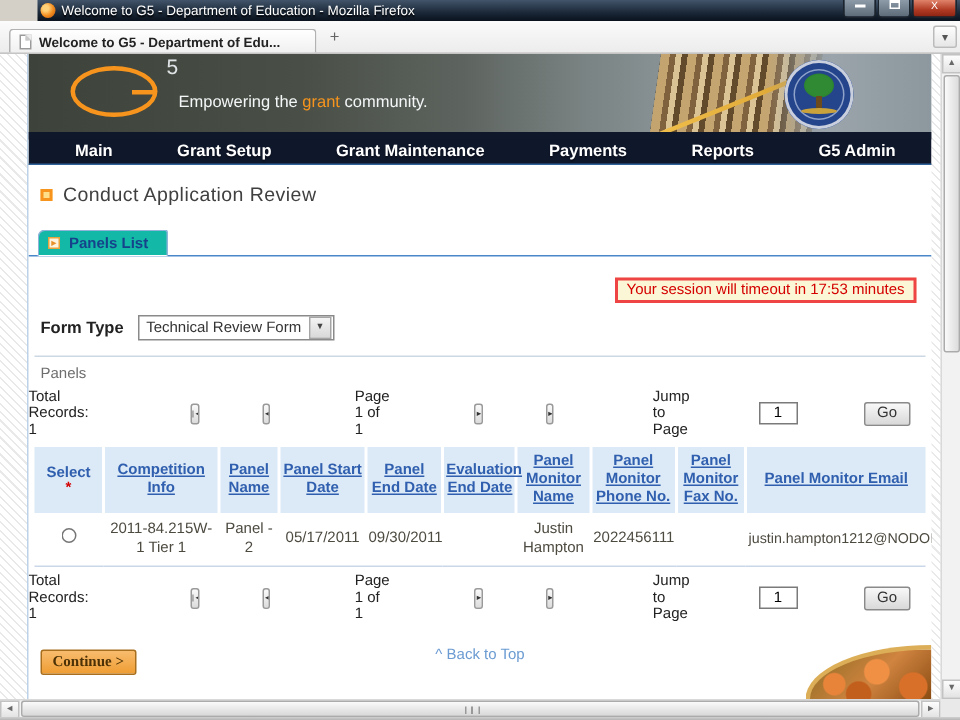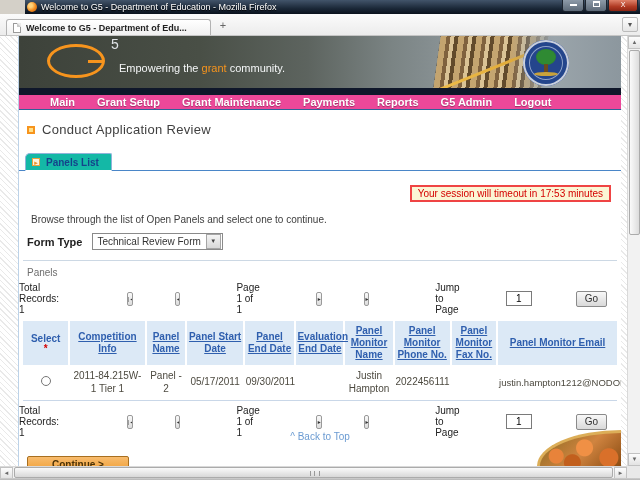--- a/index.html
+++ b/index.html
@@ -36,21 +36,21 @@
   .seal-tree { position:absolute; left:13px; top:9px; width:20px; height:16px; background:radial-gradient(ellipse at center,#2f8a33 0 60%,#1f6b24 100%); border-radius:50%; }
   .seal-trunk { position:absolute; left:21px; top:24px; width:4px; height:8px; background:#6b4a1e; }
   .seal-base { position:absolute; left:11px; top:32px; width:24px; height:4px; background:#c9a23c; border-radius:50%; }
   .logo-g { position:absolute; left:28px; top:8px; width:58px; height:34px; border:3px solid #f7941d; border-radius:50%; }
   .logo-g::after { content:""; position:absolute; right:-2px; top:13px; width:16px; height:3px; background:#f7941d; }
   .logo-5 { position:absolute; left:92px; top:0px; color:#dfe3e6; font-size:14px; }
   .tagline { position:absolute; left:100px; top:26px; color:#f4f6f7; font-size:11px; }
   .tagline .hl { color:#f7941d; }
 
   
-  .navbar { height:22px; background:#ec4899; border-top:7px solid #0f172a; border-bottom:1px solid #2e6298; display:flex; align-items:center; padding-left:20px; }
+  .navbar { height:22px; background:#0f172a; border-top:5px solid #0f172a; border-bottom:1px solid #2e6298; display:flex; align-items:center; padding-left:20px;gap:21px; }
   .nav-item { color:#fff; font-size:11px; font-weight:bold; padding:0 11px; text-shadow:0 1px 1px rgba(0,0,0,.35); white-space:nowrap; }
 
   
   .breadcrumb { padding:6px 0 4px 8px; font-size:10px; }
   .crumb-prefix { color:#4a4a4a; font-weight:bold; }
   .crumb-path { color:#3a70b5; font-weight:bold; }
 
   
   .page-title-row { display:flex; align-items:center; margin:12px 0 0 8px; }
   .bullet-icon { width:8px; height:8px; background:#ffe08a; border:2px solid #f7941d; margin-right:7px; }
@@ -92,21 +92,21 @@
   .panels th:last-child { border-right:none; }
   .panels th .hdr-link { color:#2f5fae; font-weight:bold; text-decoration:underline; }
   .panels th .hdr-plain { color:#2f5fae; font-weight:bold; }
   .req-star { color:#d40000; font-weight:bold; display:block; line-height:.8; }
   .panels td { padding:5px 2px; font-size:10px; color:#4d4a40; text-align:center; line-height:1.25; border-bottom:1px solid #c9d7e8; }
   .panels td.email { white-space:nowrap; font-size:9.5px; }
   .panels input[type=radio] { width:10px; height:10px; }
 
   
   .continue-row { margin:16px 0 0 8px; }
-  .continue-btn { background:linear-gradient(#f8bc6e,#ef9d33); border:1px solid #a86f1f; border-radius:2px; padding:2px 24px; font-size:10px; font-weight:bold; color:#4c3206; font-family:Liberation Sans, sans-serif; }
+  .continue-btn { background:linear-gradient(#f8bc6e,#ef9d33); border:1px solid #a86f1f; border-radius:2px; padding:2px 7px; font-size:10px; font-weight:bold; color:#4c3206; font-family:Liberation Serif, serif; }
 
   
   .backtotop-row { position:absolute; bottom:22px; left:0; width:100%; text-align:center; }
   .backtotop { color:#6b9bd2; font-size:10px; }
   .corner-art { position:absolute; right:0; bottom:0; width:84px; height:36px; border-top-left-radius:100% 100%; border-top:3px solid #dcae58; border-left:3px solid #dcae58;
     background:
       radial-gradient(circle at 20% 70%, #e8833a 0 7px, transparent 8px),
       radial-gradient(circle at 55% 45%, #f09045 0 8px, transparent 9px),
       radial-gradient(circle at 85% 75%, #d9702a 0 9px, transparent 10px),
       radial-gradient(circle at 40% 90%, #c25f1d 0 8px, transparent 9px),
@@ -183,21 +183,20 @@
       <div class="panel-tab">
         <span class="panel-tab-icon">▸</span>
         <span class="panel-tab-label">Panels List</span>
       </div>
     </div>
 
     <div class="session-row">
       <span class="session-box">Your session will timeout in 17:53 minutes</span>
     </div>
 
-    <div class="instructions">Browse through the list of Open Panels and select one to continue.</div>
 
     <div class="formtype-row">
       <span class="formtype-label">Form Type</span>
       <span class="fake-select">
         <span class="value">Technical Review Form</span>
         <span class="arrow-btn">▼</span>
       </span>
     </div>
 
     <hr class="divider">

